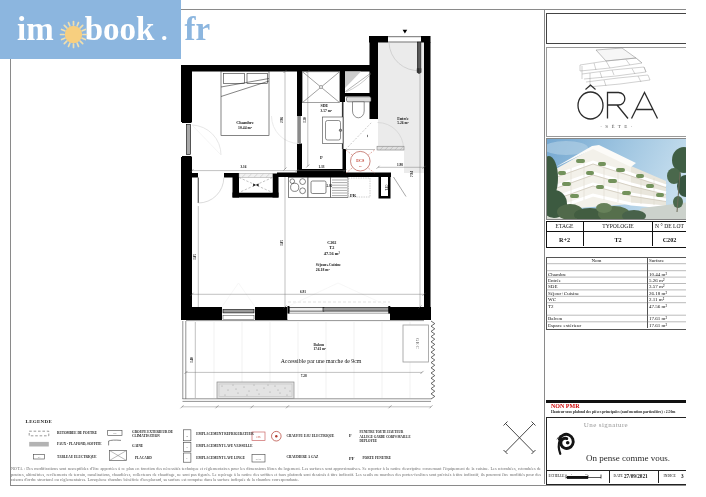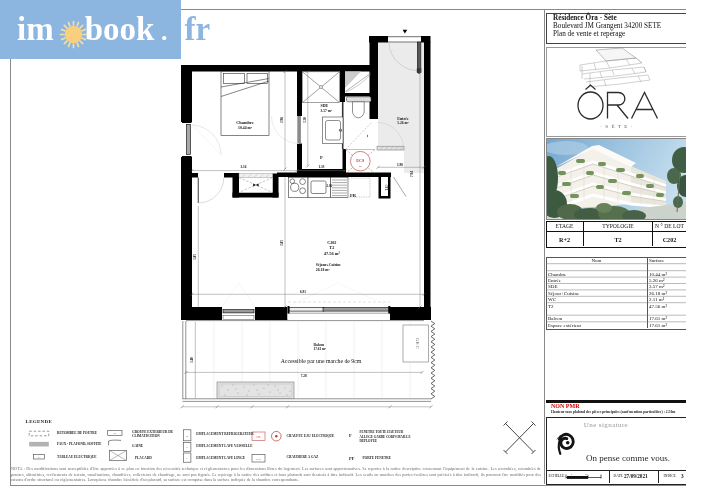--- a/index.html
+++ b/index.html
@@ -488,22 +488,20 @@
 <div class="abs" style="left:349px;top:432.5px;font-size:4.4px;font-weight:bold;color:#222;">F</div>
 <div class="abs" style="left:359.6px;top:430.3px;font-size:3.2px;font-weight:bold;color:#222;line-height:4.5px;">FENETRE TOUTE HAUTEUR<br>ALLEGE GARDE CORPS MAILLE<br>DEPLOYEE</div>
 <div class="abs" style="left:349px;top:455.8px;font-size:4.4px;font-weight:bold;color:#222;">PF</div>
 <div class="abs" style="left:362.5px;top:456px;font-size:3.4px;font-weight:bold;color:#222;">PORTE FENETRE</div>
 
 <div class="abs" style="left:11px;top:466px;width:530px;font-size:4.3px;line-height:5.5px;color:#6e6e6e;text-align:justify;">NOTA : Des modifications sont susceptibles d'être apportées à ce plan en fonction des nécessités technique et réglementaires pour les dimensions libres du logement. Les surfaces sont approximatives. Se reporter à la notice descriptive concernant l'équipement de la cuisine. Les retombées, retombées de poutres, altimétries, revêtements de terrain, canalisations, chaudières, collecteurs de chauffage, ne sont pas figurés. Le repérage à la notice des soffites et faux plafonds sont dessinés à titre indicatif. Les seuils ou marches des portes-fenêtres sont précisés à titre indicatif, ils pourront être modifiés pour des raisons d'ordre structurel ou réglementaires. Lorsqu'une chambre bénéficie d'un placard, sa surface est comprise dans la surface indiquée de la chambre correspondante.</div>
 </div>
 
 <div class="abs" style="left:545.5px;top:12.5px;width:142px;height:29px;border:0.8px solid #444;"></div>
 
-<div class="abs" style="left:553px;top:14.8px;font-size:7.2px;line-height:7.9px;color:#111;">
-<span style="font-weight:bold;">Résidence Ôra - Sète</span><br>Boulevard JM Grangent 34200 SETE<br>Plan de vente et repérage</div>
 
 <div class="abs" style="left:545.5px;top:46.5px;width:142px;height:88px;border:0.7px solid #999;"></div>
 
 <svg class="abs" style="left:570px;top:46px;" width="90" height="44" viewBox="0 0 90 44">
 <g fill="none" stroke="#999" stroke-width="0.45">
 <polygon points="26,4 52,2 66,12 36,15" fill="#f6f6f6" stroke="#777"></polygon>
 <polyline points="10,19 36,15 66,12 72,17 40,22 10,25 10,19"></polyline>
 <polyline points="12,28 42,24 74,21 76,26 46,30 14,33"></polyline>
 <polyline points="16,36 48,32 78,29 80,34 50,38 18,41"></polyline>
 <line x1="36" y1="15" x2="40" y2="22"></line>

